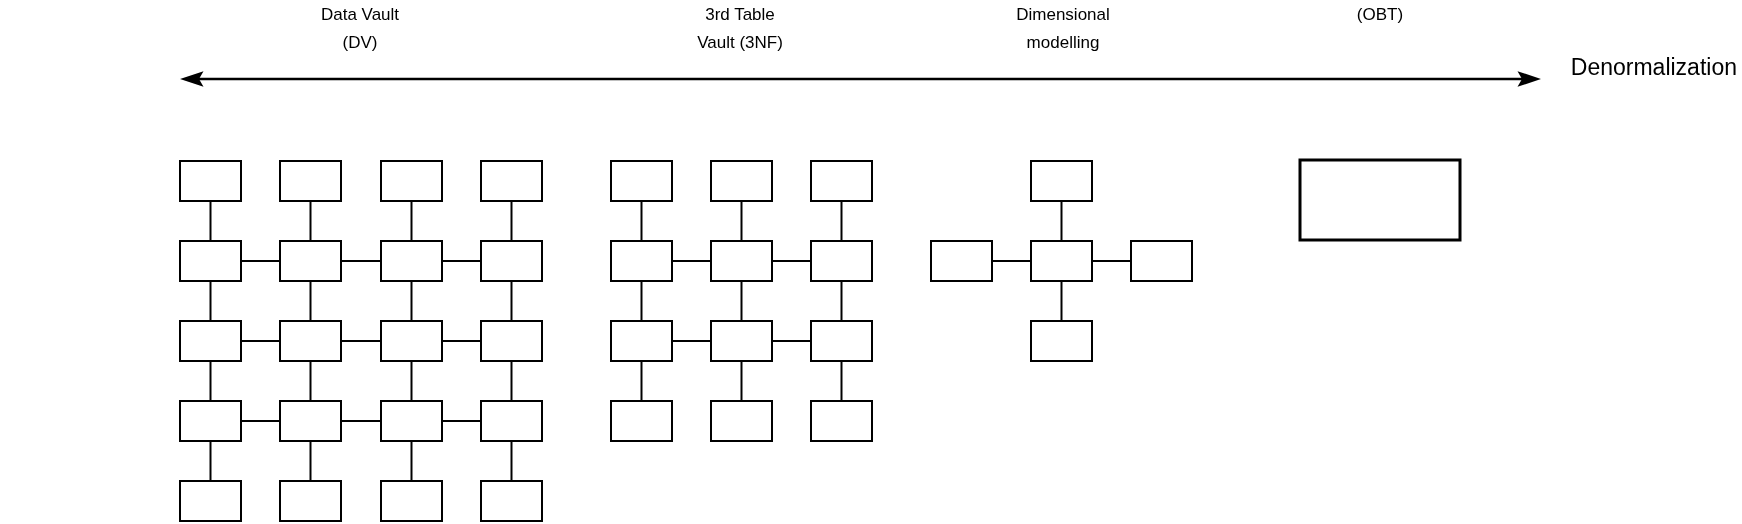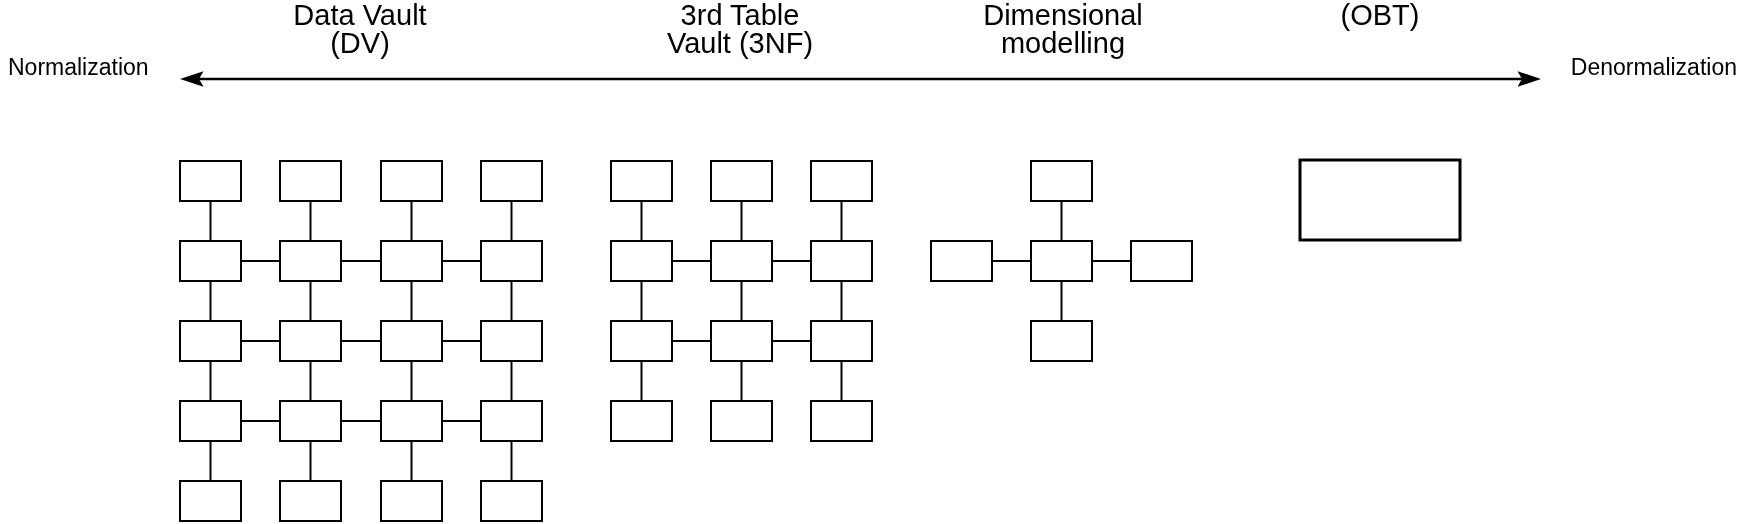--- a/index.html
+++ b/index.html
@@ -7,21 +7,21 @@
     position:relative;width:1742px;height:524px;background:#ffffff;
     font-family:"Liberation Sans",sans-serif;color:#000000;overflow:hidden;
   }
   .shapes{position:absolute;left:0;top:0;width:1742px;height:524px;}
   .axis-label{
     position:absolute;top:54px;font-size:23px;line-height:26px;white-space:nowrap;
   }
   .axis-label.left{left:8px;}
   .axis-label.right{right:5px;}
   .approach-label{
-    position:absolute;top:1px;font-size:29px;line-height:28px;text-align:center;
+    position:absolute;top:1px;font-size:17px;line-height:28px;text-align:center;
     transform:translateX(-50%);white-space:nowrap;
   }
   .approach-label.dv{left:360px;}
   .approach-label.tnf{left:740px;}
   .approach-label.dim{left:1063px;}
   .approach-label.obt{left:1380px;}
 </style>
 </head>
 <body>
 
@@ -116,21 +116,20 @@
         <rect x="931" y="241" width="61" height="40" fill="#ffffff" stroke="#000000" stroke-width="2"></rect>
         <rect x="1031" y="241" width="61" height="40" fill="#ffffff" stroke="#000000" stroke-width="2"></rect>
         <rect x="1131" y="241" width="61" height="40" fill="#ffffff" stroke="#000000" stroke-width="2"></rect>
         <rect x="1031" y="321" width="61" height="40" fill="#ffffff" stroke="#000000" stroke-width="2"></rect>
       </g>
       <g>
         <rect x="1300" y="160" width="160" height="80" fill="#ffffff" stroke="#000000" stroke-width="3"></rect>
       </g>
     </svg>
 
-  <div class="axis-label left">Normalization</div>
   <div class="axis-label right">Denormalization</div>
 
   <div class="approach-label dv">
     <div>Data Vault</div>
     <div>(DV)</div>
   </div>
   <div class="approach-label tnf">
     <div>3rd Table</div>
     <div>Vault (3NF)</div>
   </div>

